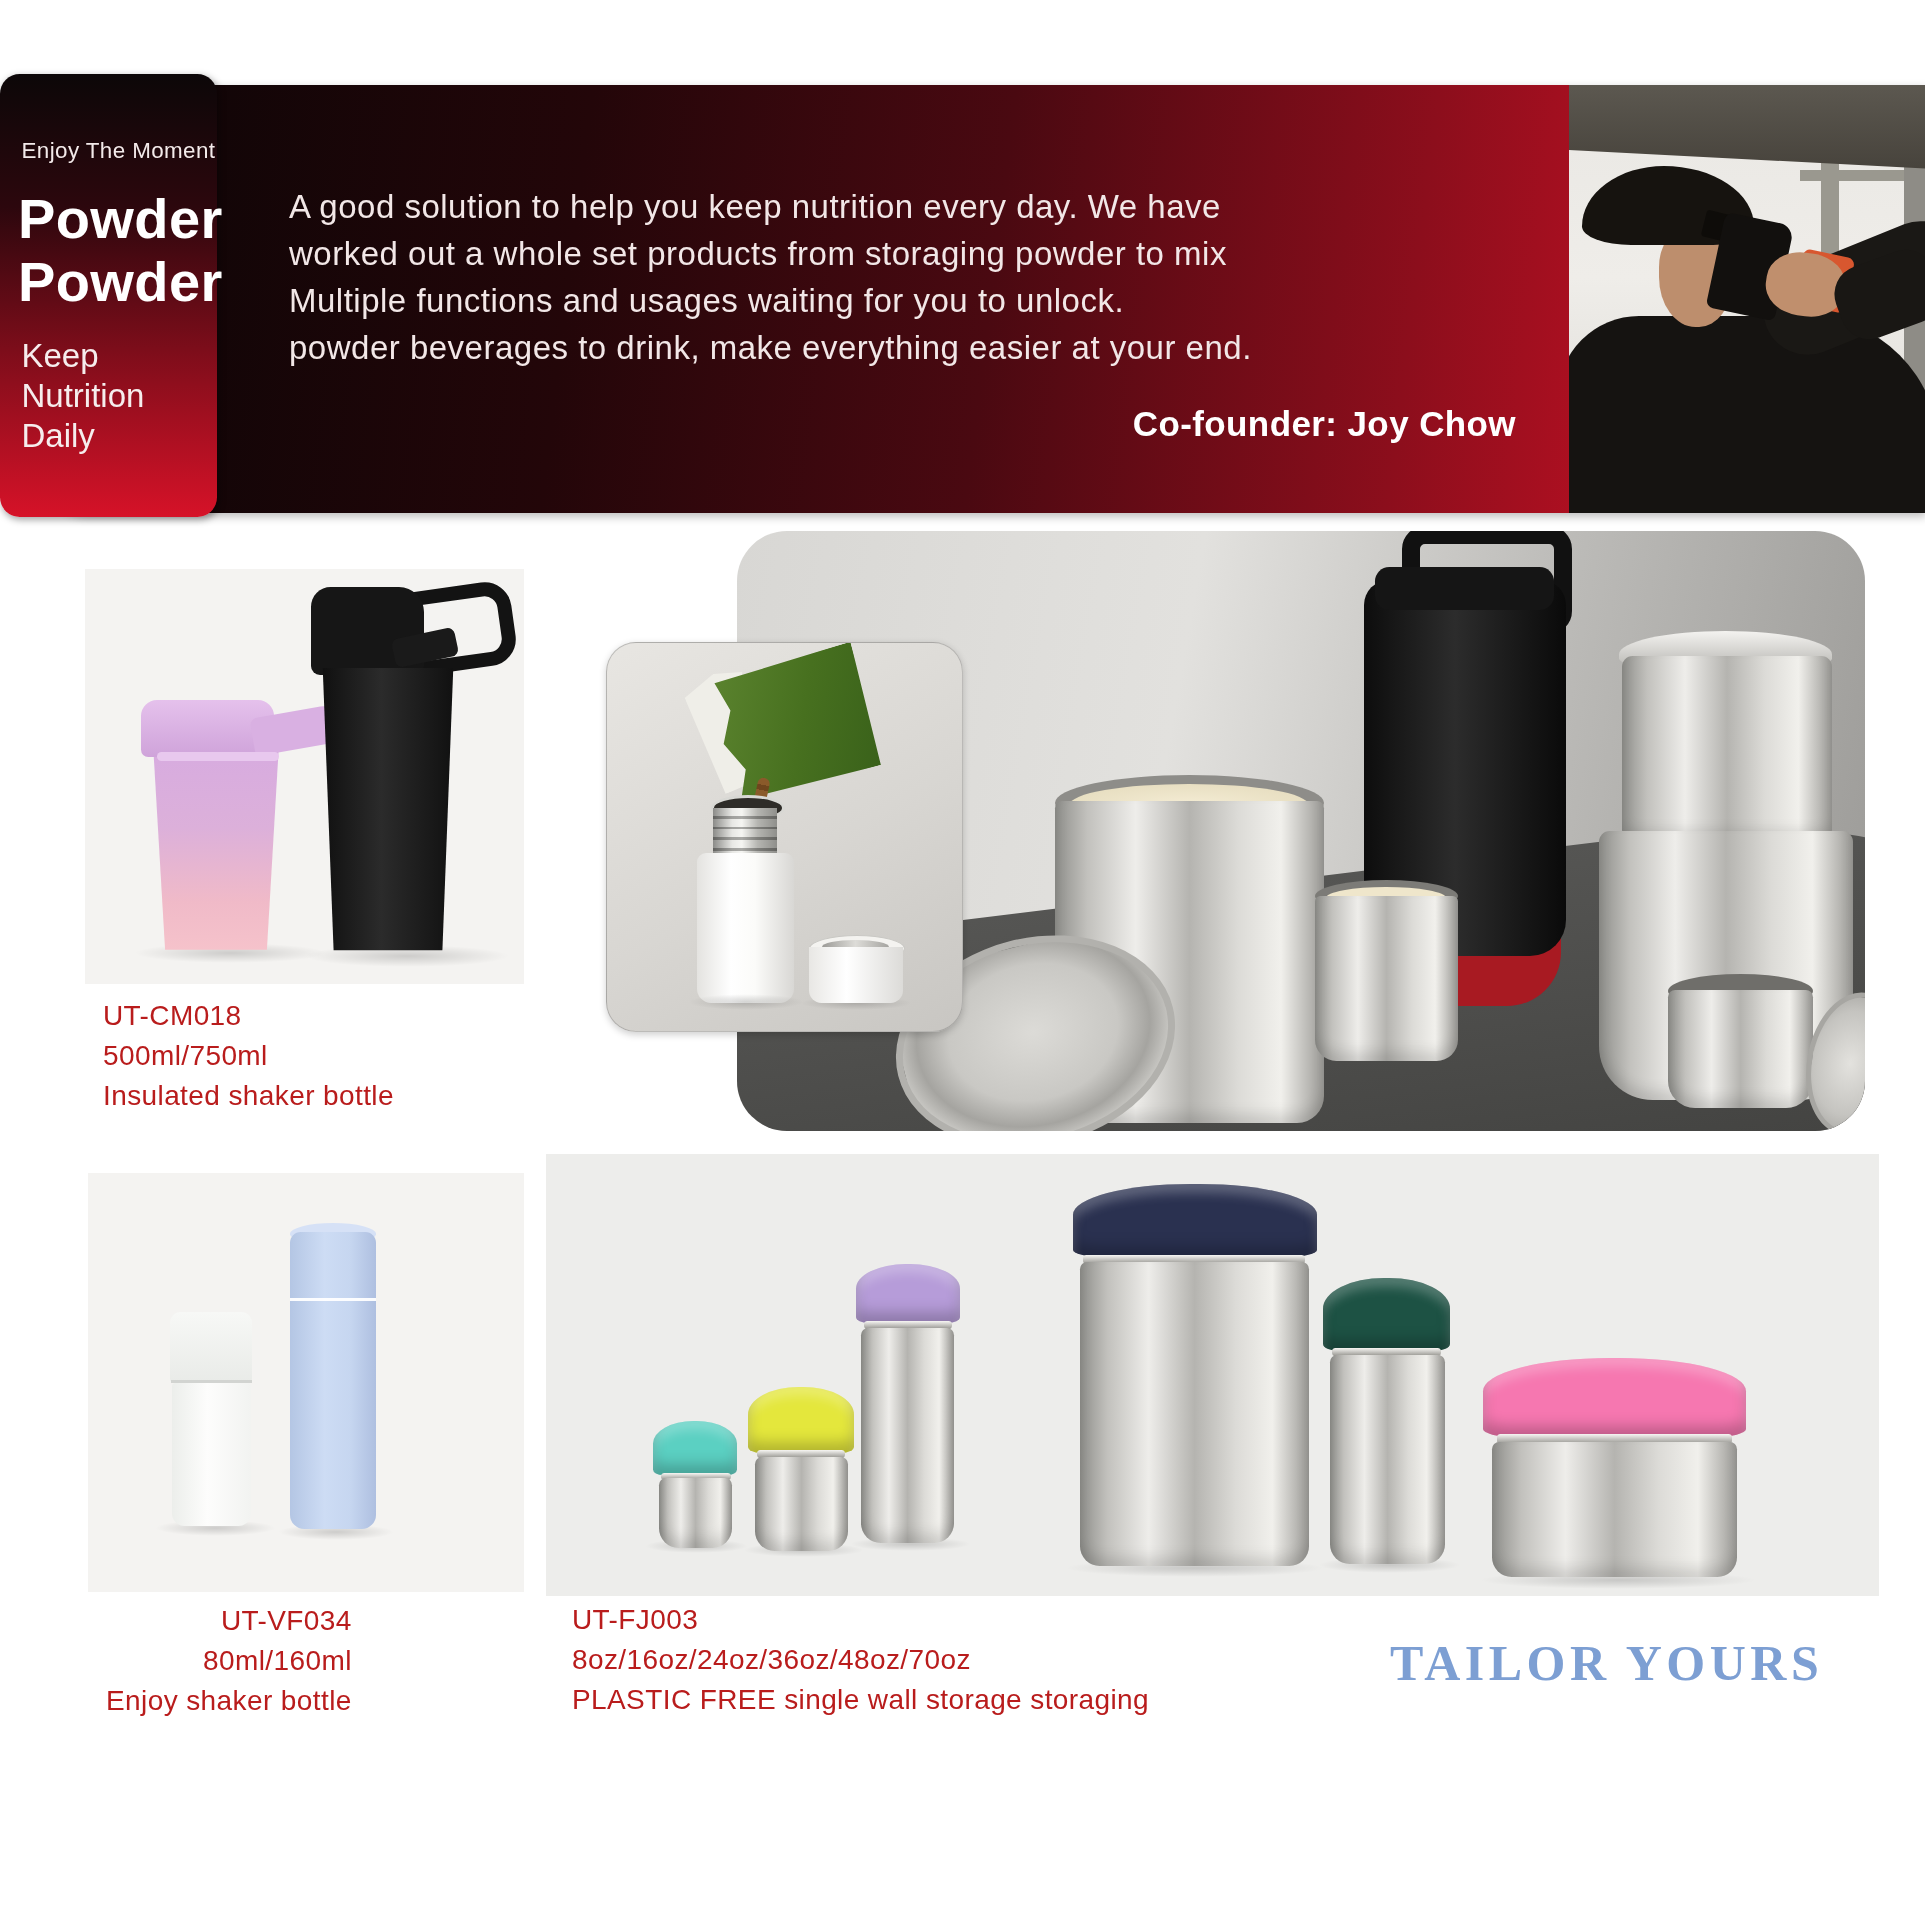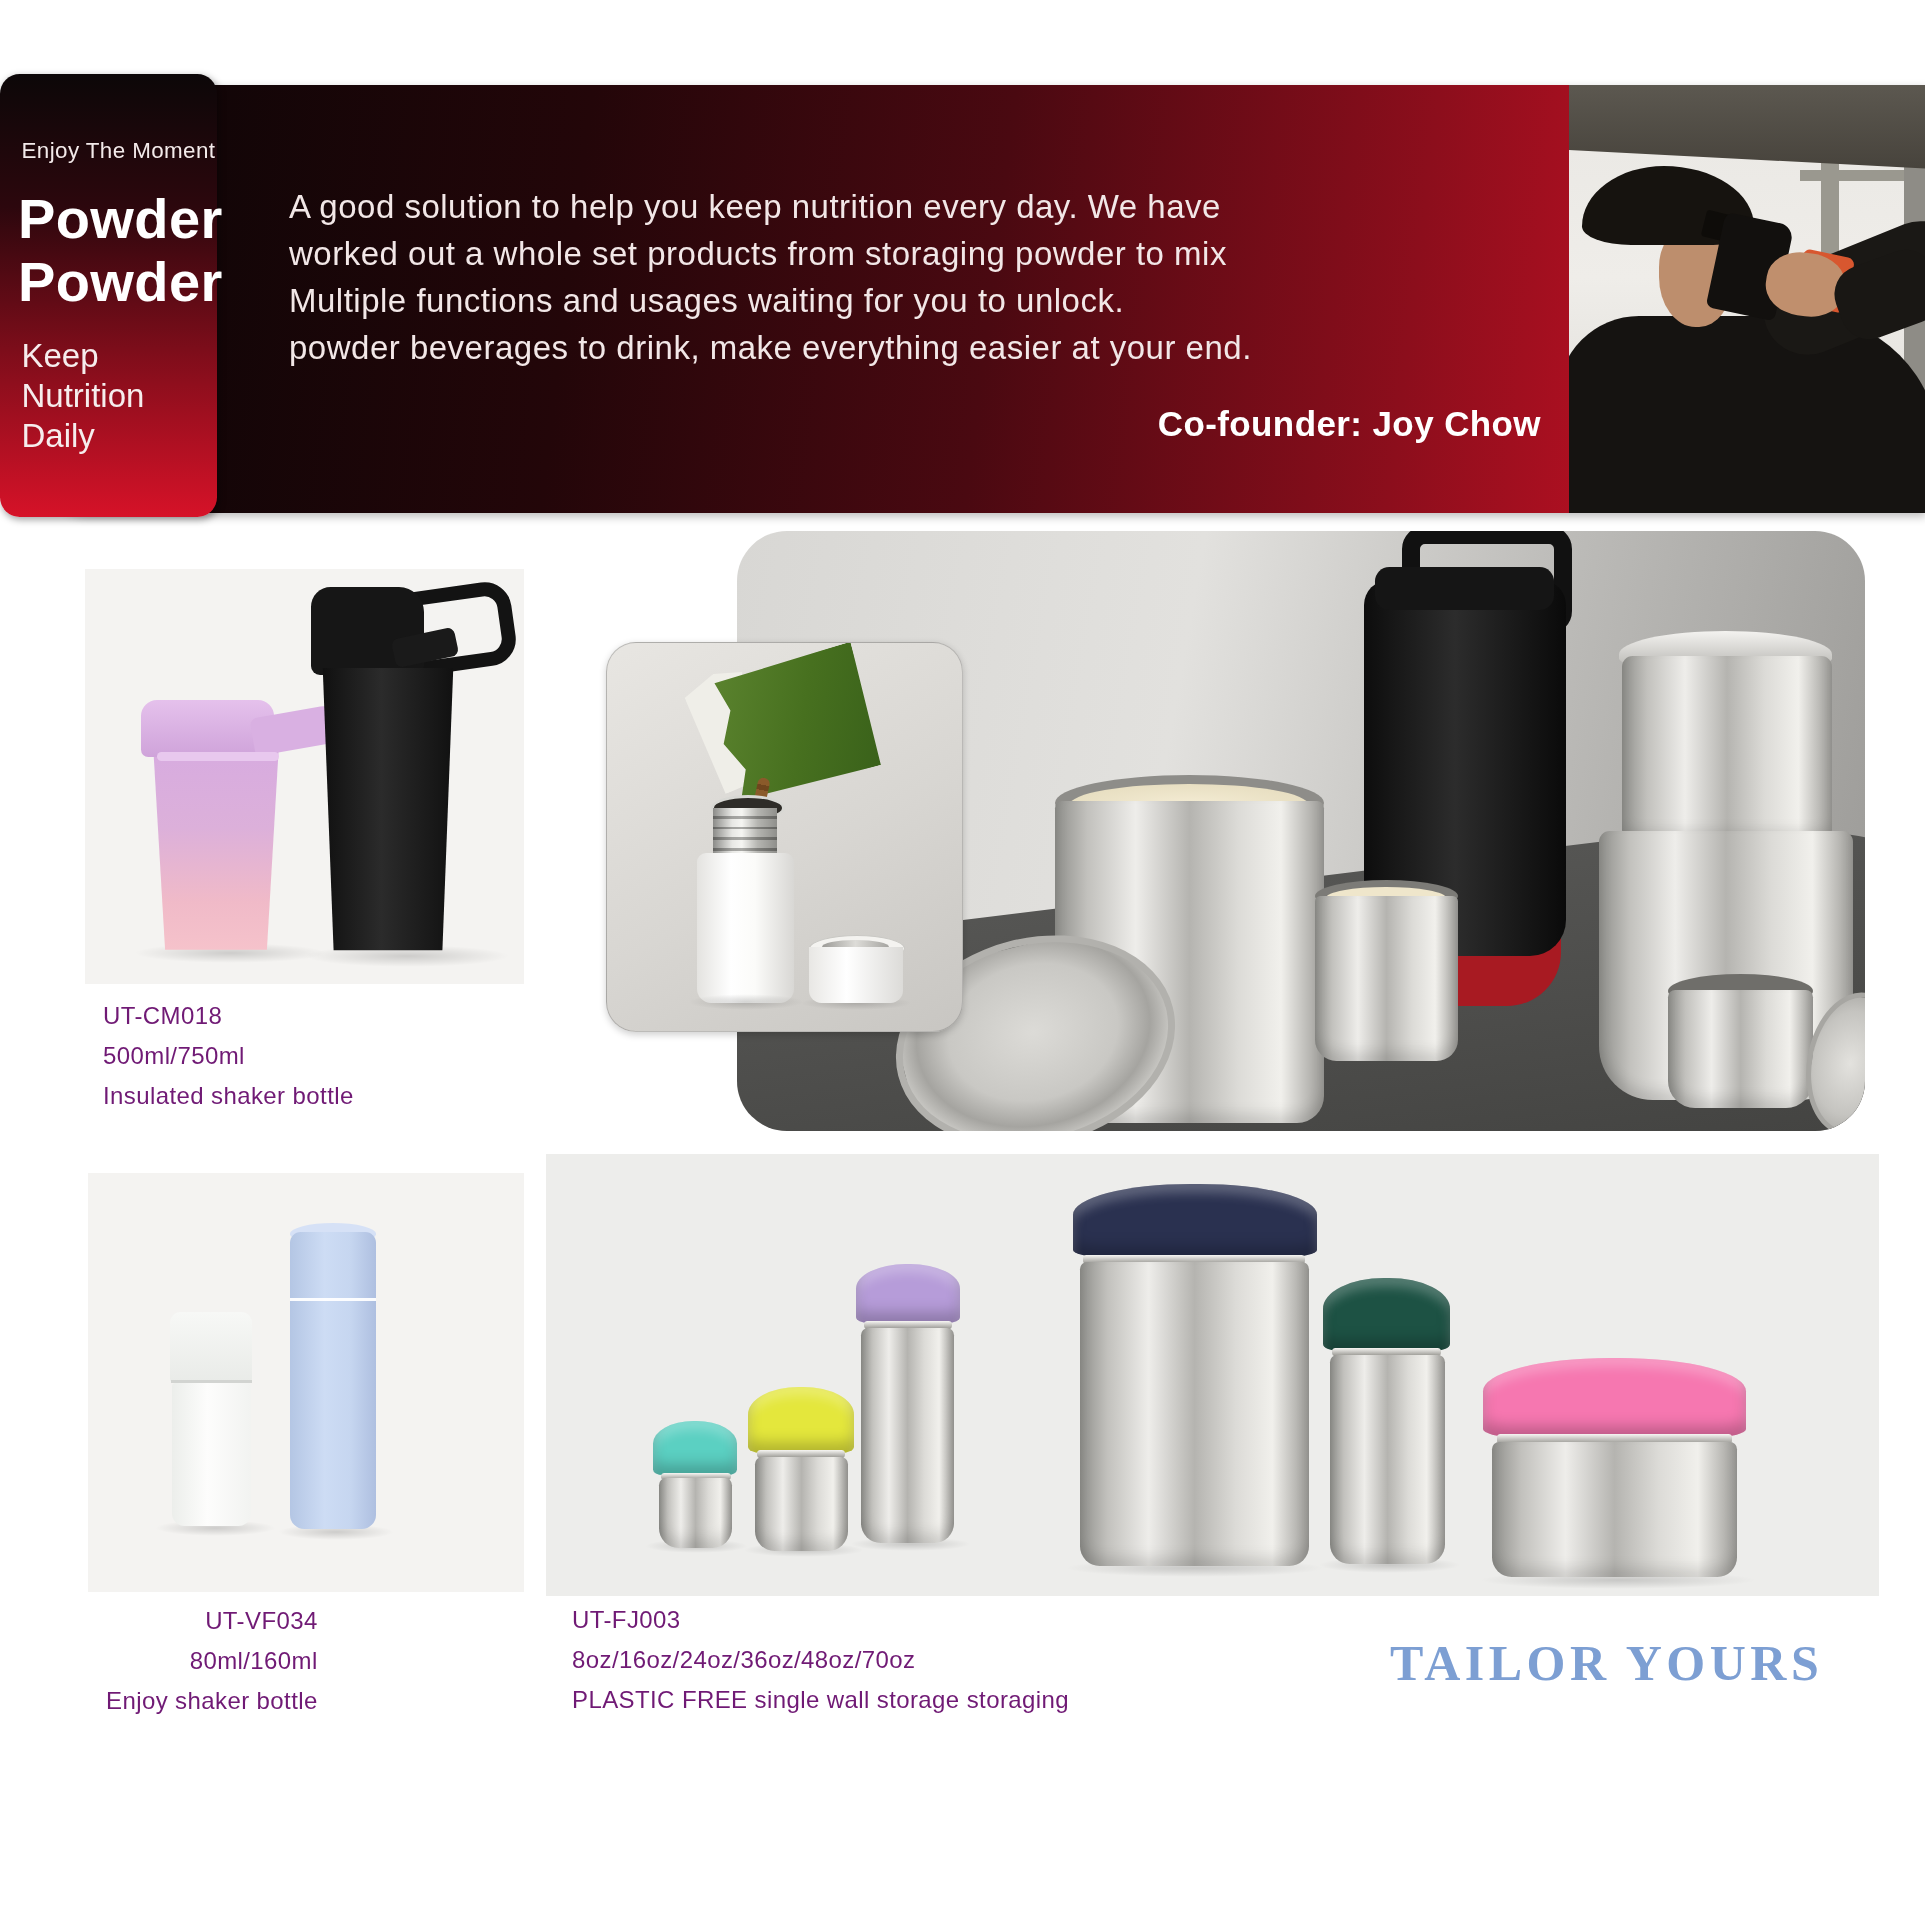--- a/index.html
+++ b/index.html
@@ -23,21 +23,21 @@
   
   .hero-photo{left:1569px;top:85px;width:356px;height:428px;overflow:hidden;
               background:linear-gradient(180deg,#e9e7e3 0%,#efede9 45%,#dad8d4 100%);}
   .ceiling{left:0;top:0;width:356px;height:116px;background:linear-gradient(180deg,#5c5850 0%,#45413a 80%);
            clip-path:polygon(0 0,100% 0,100% 72%,0 56%);}
   .mullion{background:#9a988f;}
   .man-part{background:#151311;}
 
   
   .photo-gray{background:#f4f3f1;}
-  .caption{font-size:24px;line-height:40px;color:#701a75;letter-spacing:0.4px;}
+  .caption{font-size:28px;line-height:40px;color:#b91c1c;letter-spacing:0.4px;}
 
   
   .steel{background:linear-gradient(90deg,#8f8f8b 0%,#c2c1bd 12%,#eeedea 30%,#b5b4b0 50%,#dcdbd7 68%,#f1f0ec 84%,#9b9a96 100%);
          box-shadow:inset 0 -9px 12.5px rgba(0,0,0,0.13);}
   .jar-body{border-radius:7.2px 7.2px 19.7px 19.7px;}
   .jar-lid{border-radius:48% 48% 12% 12% / 42% 42% 10% 10%;
            box-shadow:inset 0 -10.7px 14.3px rgba(0,0,0,0.22), inset 0 9px 10.7px rgba(255,255,255,0.25);}
   .jar-rim{background:linear-gradient(180deg,#f7f6f3,#95948f);border-radius:3.6px;}
   .soft-shadow{background:radial-gradient(ellipse at center,rgba(0,0,0,0.16) 0%,rgba(0,0,0,0) 70%);}
 
@@ -57,21 +57,21 @@
 
 <div id="page">
 
   <div class="abs banner">
     <div class="abs banner-paragraph" style="left:235px;top:98px;">
       <div>A good solution to help you keep nutrition every day. We have</div>
       <div>worked out a whole set products from storaging powder to mix</div>
       <div>Multiple functions and usages waiting for you to unlock.</div>
       <div>powder beverages to drink, make everything easier at your end.</div>
     </div>
-    <div class="abs cofounder" style="left:860px;top:319px;">Co-founder: Joy Chow</div>
+    <div class="abs cofounder" style="left:835px;top:319px;">Co-founder: Joy Chow</div>
   </div>
 
   <div class="abs hero-photo">
     <div class="abs mullion" style="left:231px;top:85px;width:125px;height:10.7px;"></div>
     <div class="abs mullion" style="left:252px;top:75px;width:18px;height:353px;"></div>
     <div class="abs mullion" style="left:335px;top:70px;width:21.5px;height:358px;background:#8e8c86;"></div>
     <div class="abs ceiling"></div>
     <div class="abs man-part" style="left:-10.7px;top:231px;width:381px;height:206px;border-radius:81px 134px 0 0;"></div>
     <div class="abs man-part" style="left:190px;top:159px;width:210px;height:88px;border-radius:45px;transform:rotate(-22deg);background:#1a1815;"></div>
     <div class="abs" style="left:90px;top:142px;width:73px;height:100px;background:#bd8e6d;border-radius:40% 50% 45% 50%;"></div>

